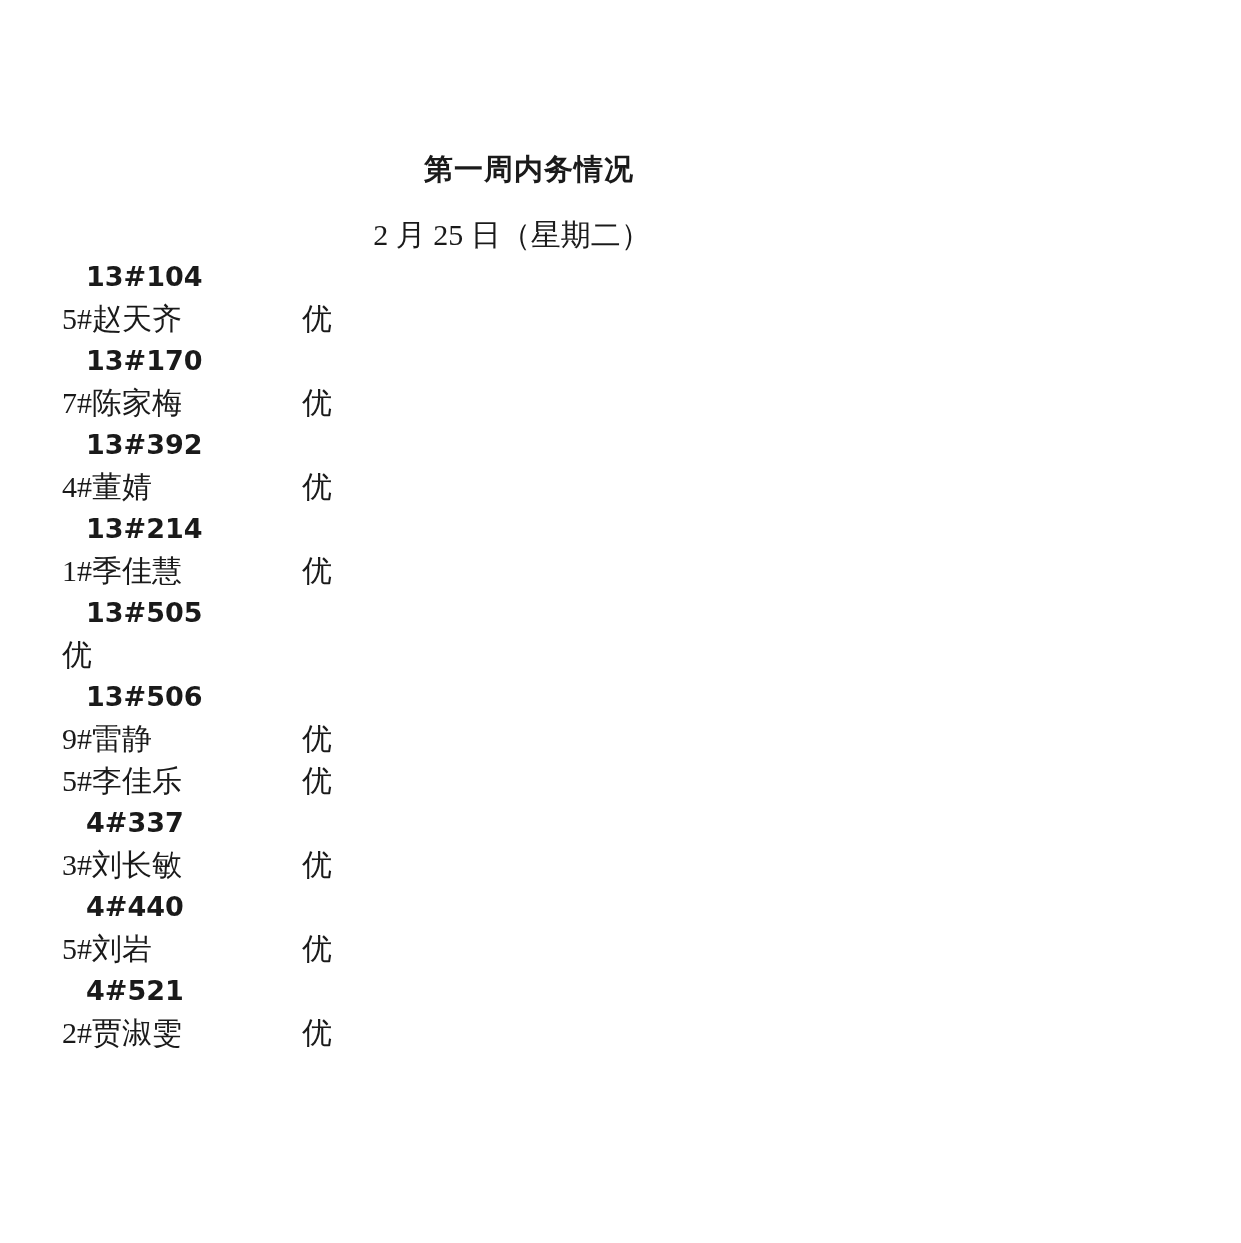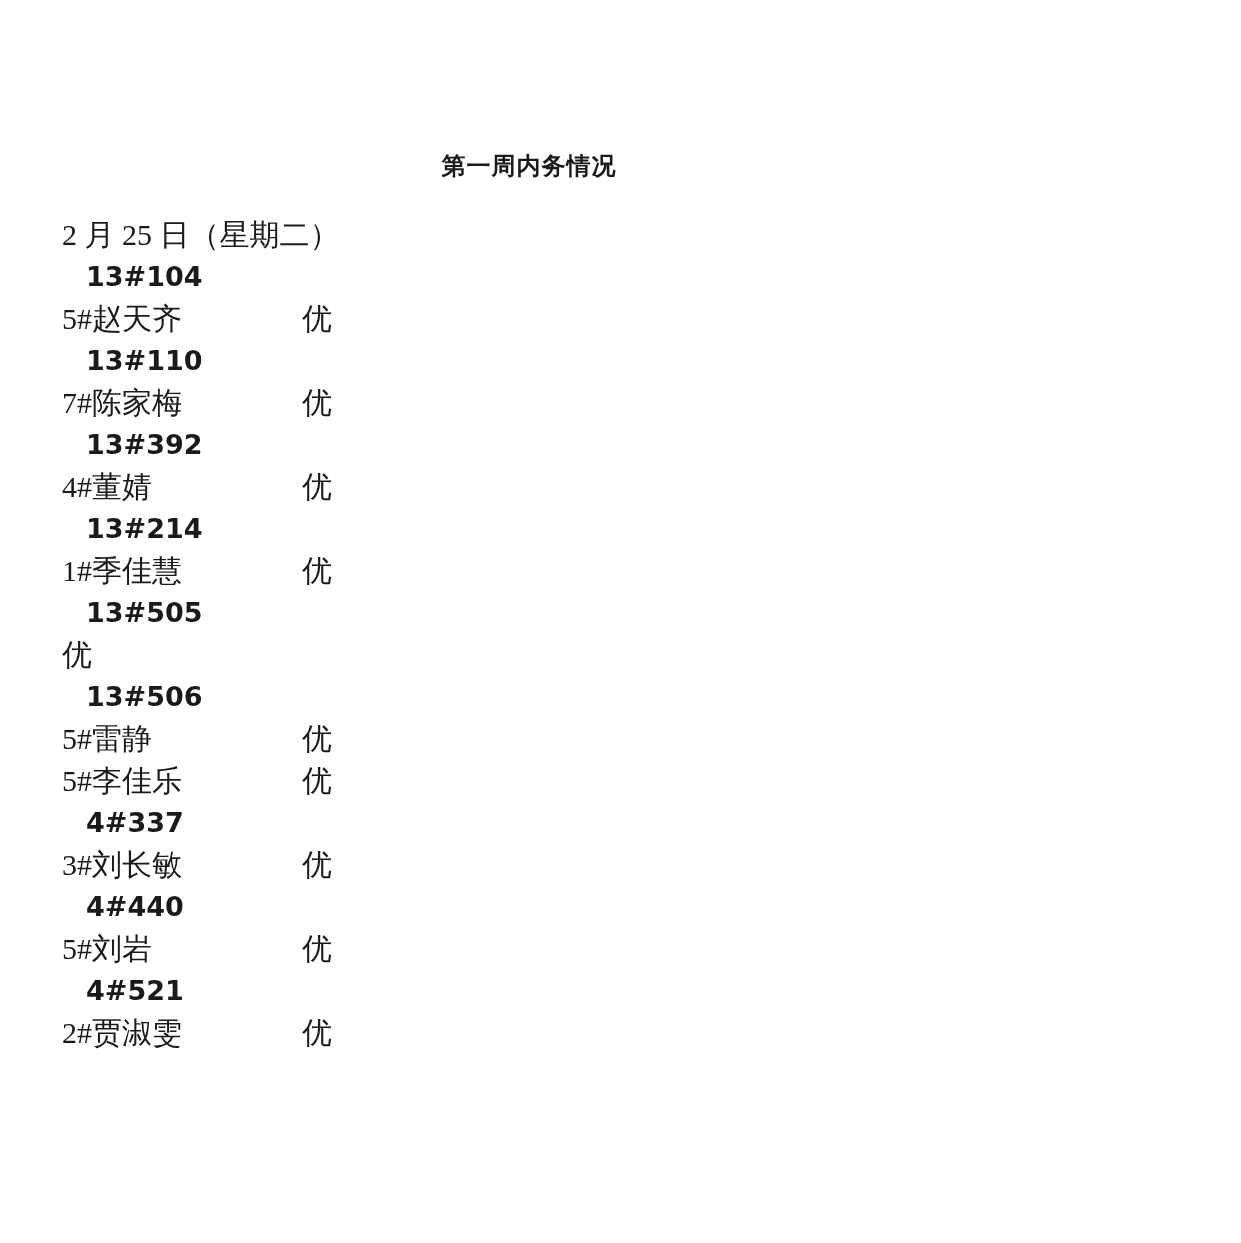--- a/index.html
+++ b/index.html
@@ -22,36 +22,37 @@
     box-sizing: border-box;
   }
   .doc-title {
     position: absolute;
     top: 150px;
     left: 0;
     width: 1058px;
     text-align: center;
     font-family: "DejaVu Sans", "Liberation Sans", sans-serif;
     font-weight: bold;
-    font-size: 24px;
+    font-size: 29px;
     letter-spacing: 1px;
     color: #1a1a1a;
   }
   .body-block {
     position: absolute;
     top: 214px;
     left: 62px;
     width: 900px;
   }
   .date-line {
     font-family: "Liberation Serif", serif;
     font-size: 30px;
     line-height: 42px;
     color: #1a1a1a;
     white-space: pre;
+    text-align: center;
   }
   .entry-room {
     font-family: "DejaVu Sans", "Liberation Sans", sans-serif;
     font-weight: bold;
     font-size: 27px;
     line-height: 42px;
     color: #1a1a1a;
     margin-left: 24px;
   }
   .entry-person {
@@ -84,21 +85,21 @@
     <div class="date-line">2 月 25 日（星期二）</div>
 
     <div>
 
       <div class="entry-room">13#104</div>
       <div class="entry-person">
         <span class="entry-name">5#赵天齐</span>
         <span class="entry-grade">优</span>
       </div>
 
-      <div class="entry-room">13#110</div>
+      <div class="entry-room">13#170</div>
       <div class="entry-person">
         <span class="entry-name">7#陈家梅</span>
         <span class="entry-grade">优</span>
       </div>
 
       <div class="entry-room">13#392</div>
       <div class="entry-person">
         <span class="entry-name">4#董婧</span>
         <span class="entry-grade">优</span>
       </div>
@@ -109,21 +110,21 @@
         <span class="entry-grade">优</span>
       </div>
 
       <div class="entry-room">13#505</div>
       <div class="entry-person">
         <span class="entry-grade">优</span>
       </div>
 
       <div class="entry-room">13#506</div>
       <div class="entry-person">
-        <span class="entry-name">5#雷静</span>
+        <span class="entry-name">9#雷静</span>
         <span class="entry-grade">优</span>
       </div>
 
       <div class="entry-person">
         <span class="entry-name">5#李佳乐</span>
         <span class="entry-grade">优</span>
       </div>
 
       <div class="entry-room">4#337</div>
       <div class="entry-person">

